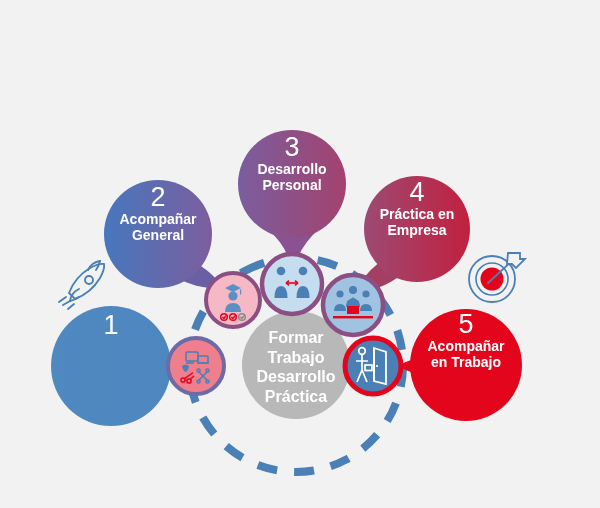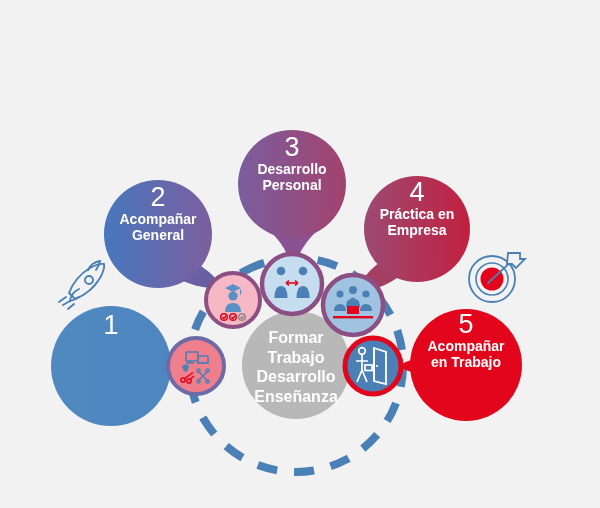--- a/index.html
+++ b/index.html
@@ -210,16 +210,16 @@
   <div class="txt" style="left:406px;top:309px;width:120px;">
     <div class="num">5</div>
     <div class="lbl">Acompañar</div>
     <div class="lbl">en Trabajo</div>
   </div>
 
   <div class="center-txt" style="left:236px;top:328px;width:120px;">
     <div>Formar</div>
     <div>Trabajo</div>
     <div>Desarrollo</div>
-    <div>Enseñanza</div>
+    <div>Práctica</div>
   </div>
 
 </div>
 
 </body></html>

